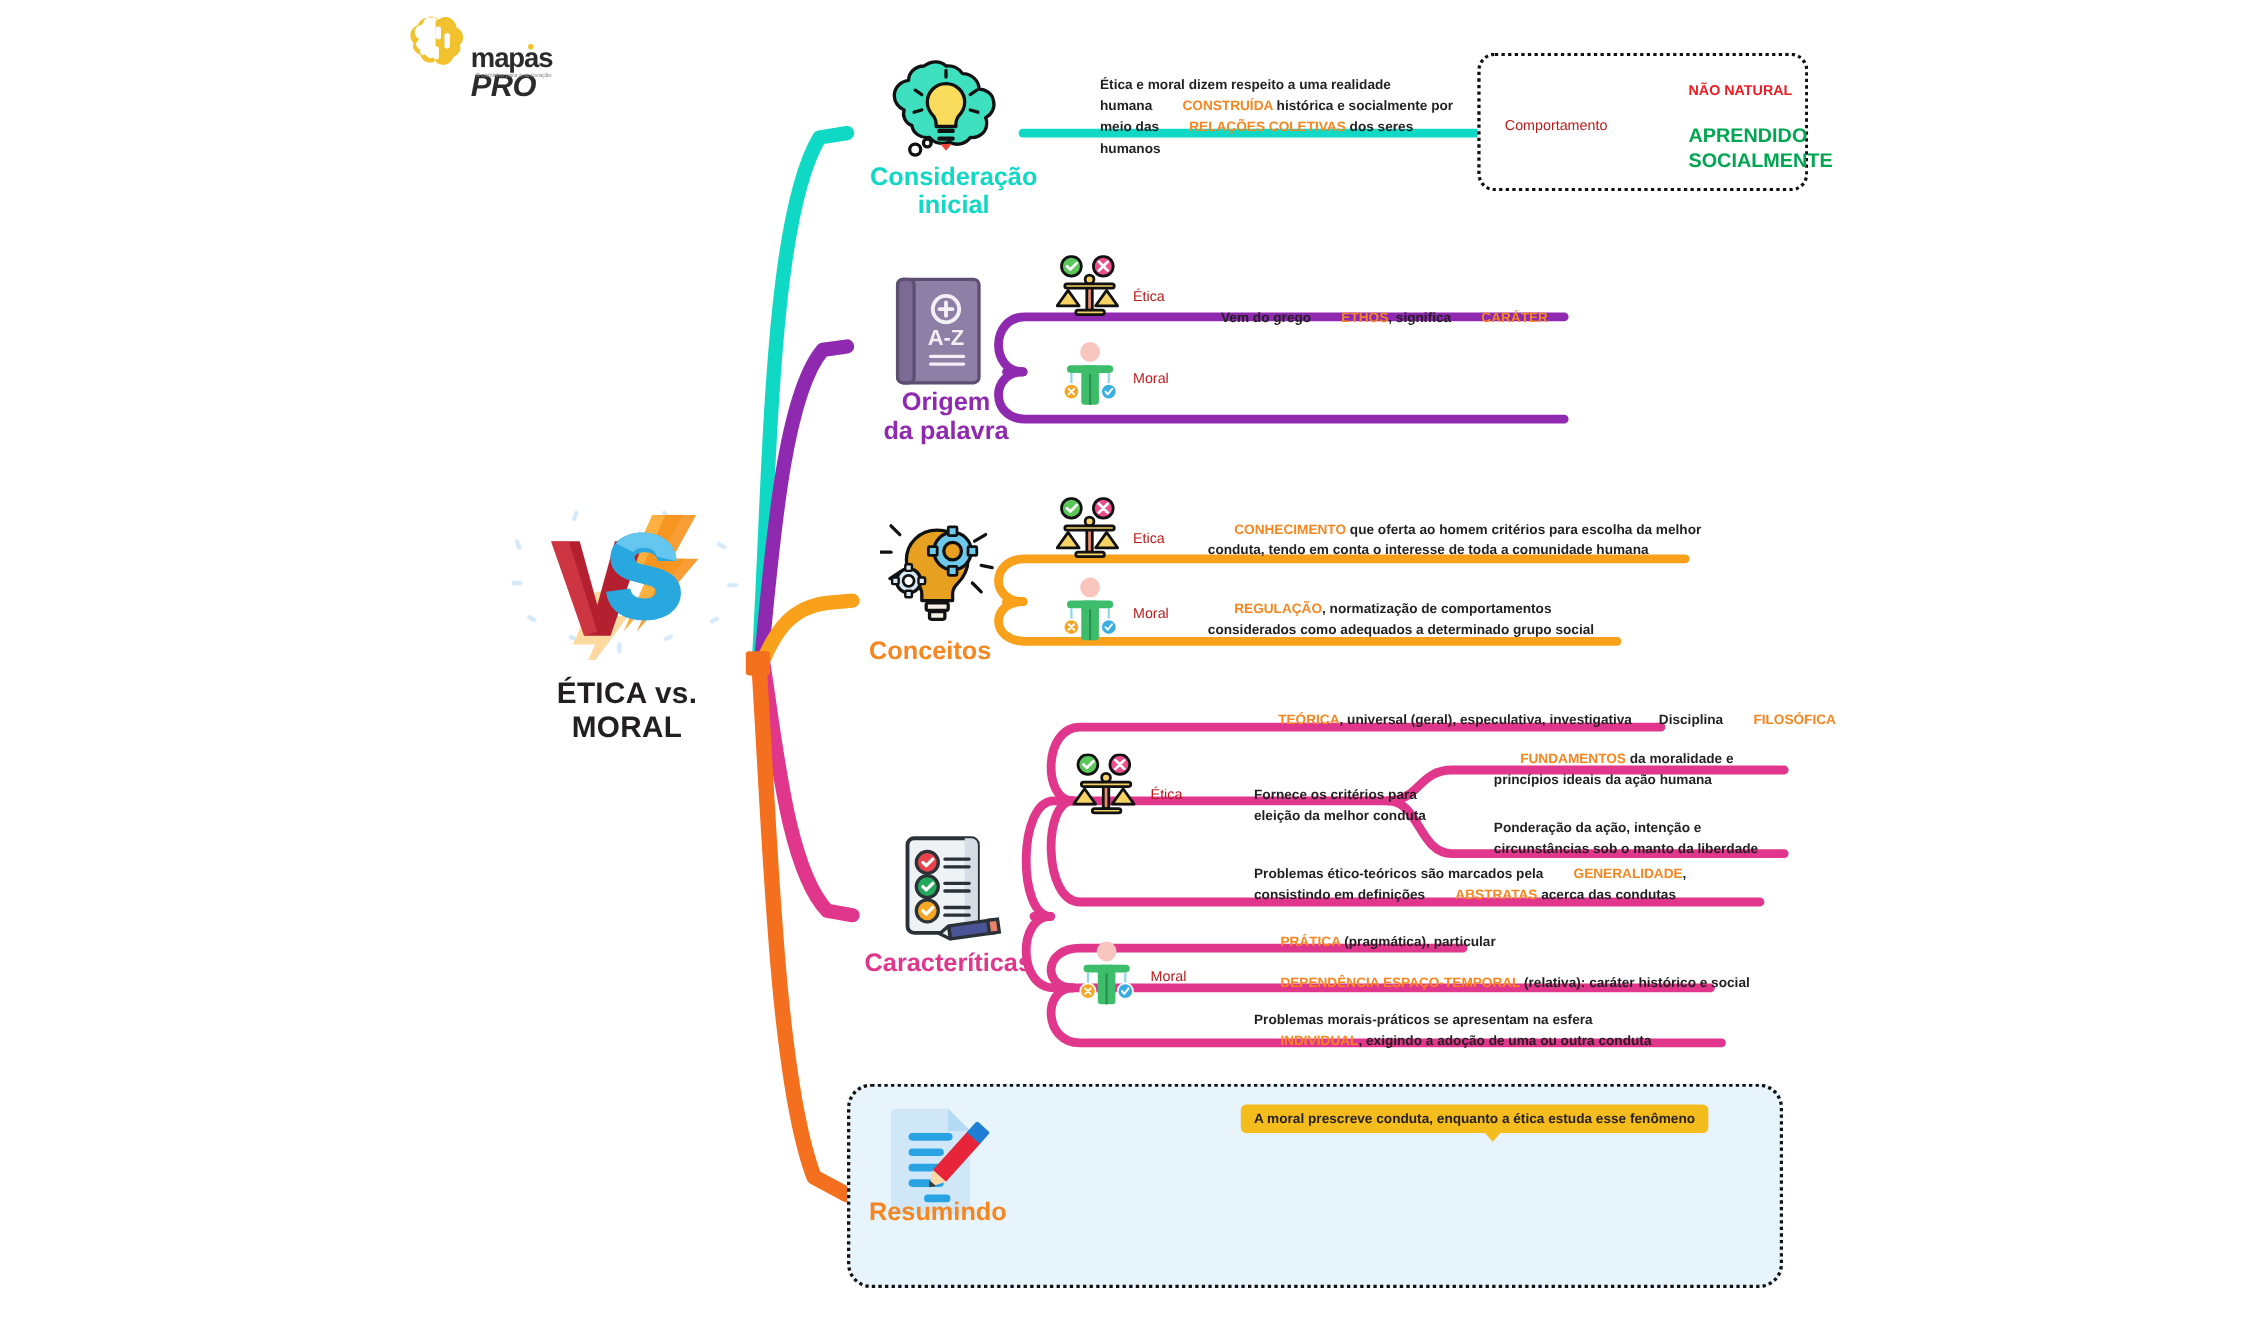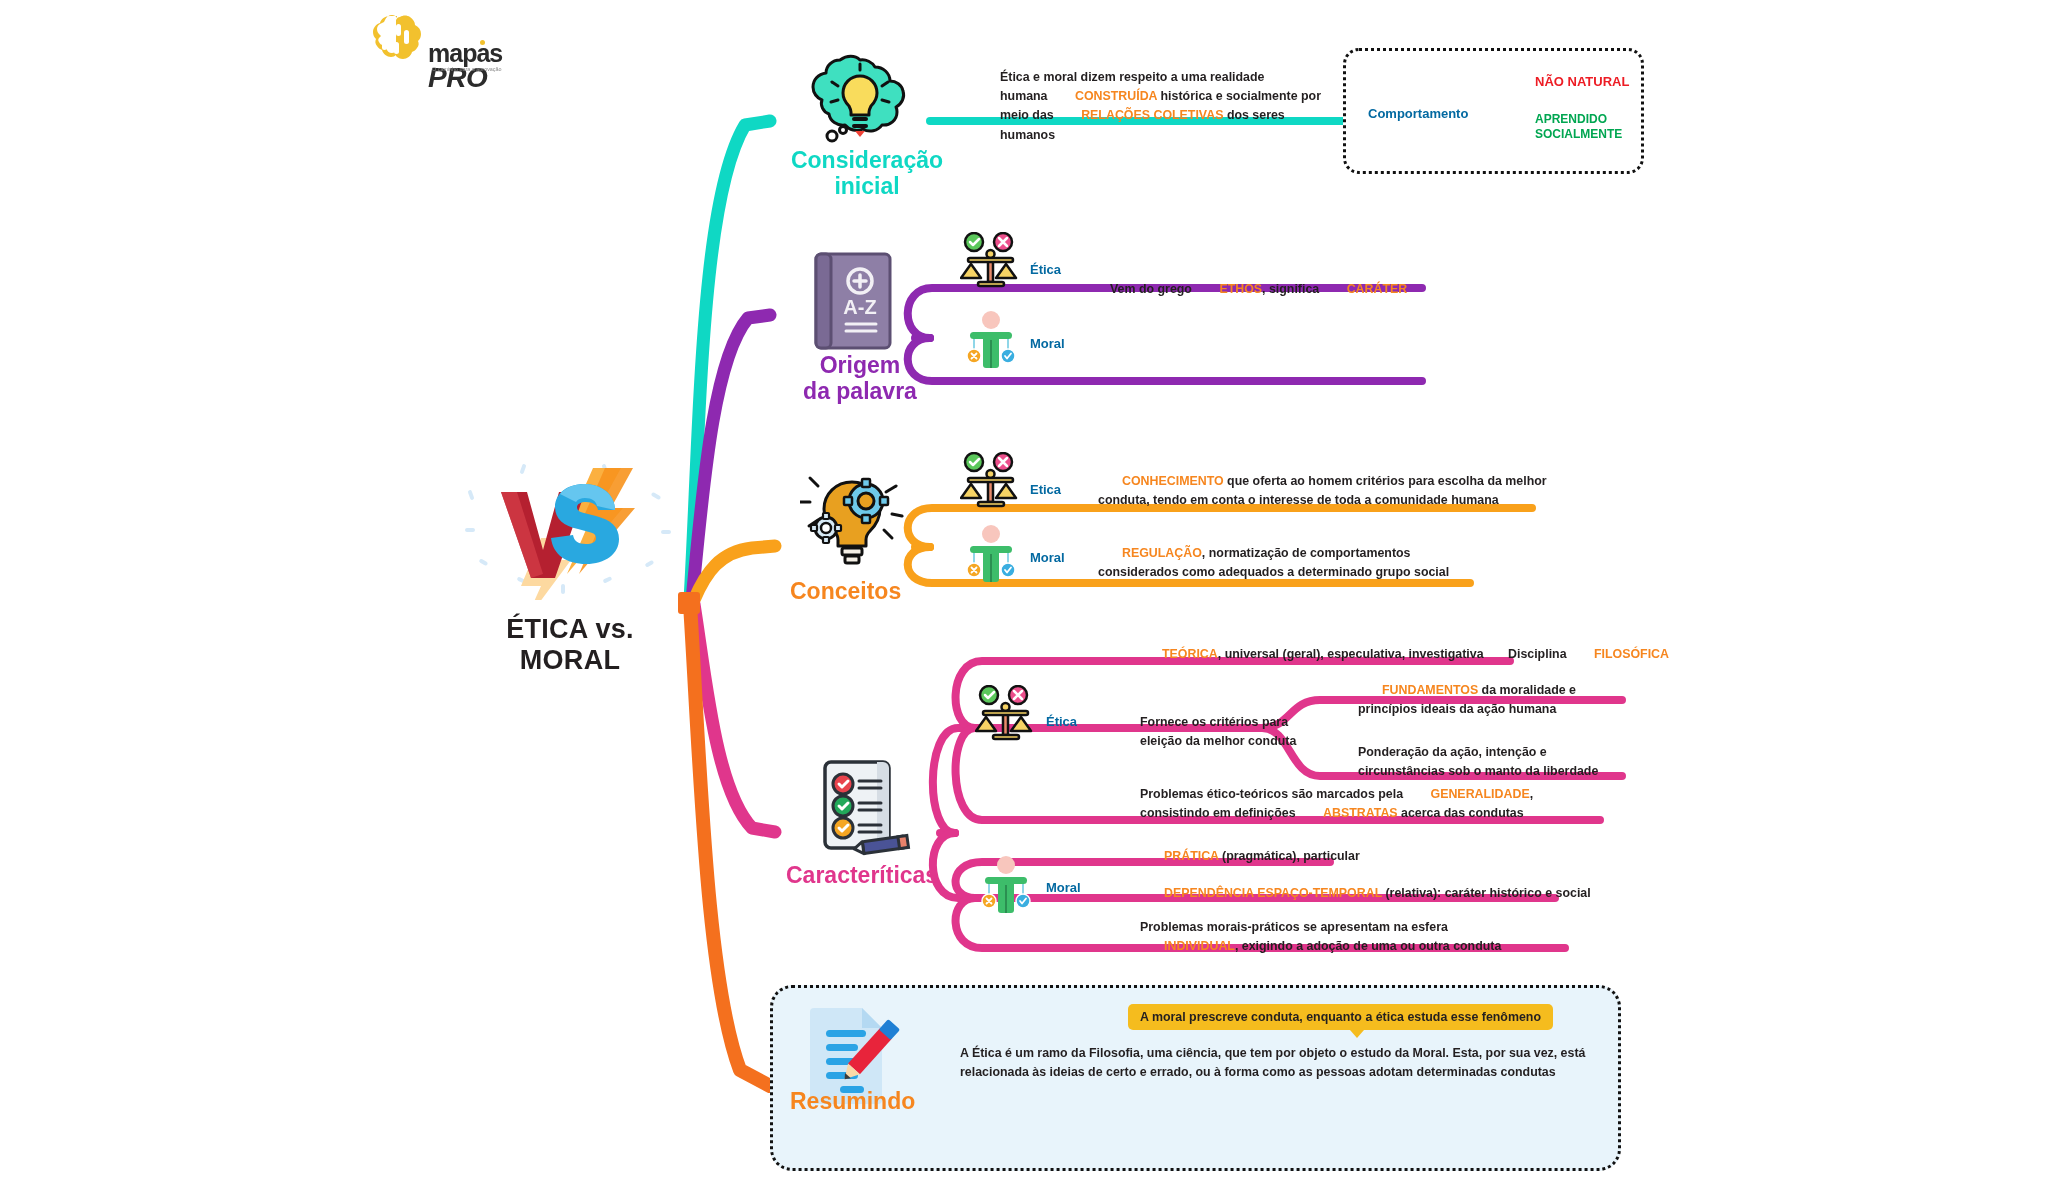--- a/index.html
+++ b/index.html
@@ -25,21 +25,21 @@
   
   .branch-title{font-size:23px;font-weight:bold;line-height:1.15;}
   #t-consideracao{left:782px;top:147px;width:170px;text-align:center;color:#0fd8c4;}
   #t-origem{left:770px;top:352px;width:180px;text-align:center;color:#8e29b0;}
   #t-conceitos{left:790px;top:578px;width:150px;text-align:left;color:#f6861f;}
   #t-caracteristicas{left:786px;top:862px;width:220px;text-align:left;color:#e0368c;}
   #t-resumindo{left:790px;top:1088px;width:180px;text-align:left;color:#f6861f;}
 
   
   .tx{font-size:12.4px;line-height:1.55;font-weight:bold;color:#231f20;}
-  .lbl{font-size:13px;font-weight:bold;color:#0369a1;}
+  .lbl{font-size:13px;font-weight:normal;color:#b91c1c;}
 
   
   .dotted{border:3px dotted #111;border-radius:16px;background:#fff;}
   #box-comport{left:1343px;top:48px;width:295px;height:120px;}
   #box-resumindo{left:770px;top:985px;width:845px;height:180px;border-radius:22px;background:#e8f4fb;}
 
   
   #badge{left:1128px;top:1004px;background:#f5bc1e;border-radius:5px;padding:6px 12px;
          font-size:12.4px;font-weight:bold;color:#231f20;white-space:nowrap;}
   #badge-tip{left:1350px;top:1030px;width:0;height:0;border-left:7px solid transparent;
@@ -187,21 +187,21 @@
 
   <div class="abs tx" style="left:1000px;top:68px;width:340px;">
     <div><span>Ética e moral dizem respeito a uma realidade</span></div>
     <div><span>humana </span><span class="hl">CONSTRUÍDA</span><span> histórica e socialmente por</span></div>
     <div><span>meio das </span><span class="hl">RELAÇÕES COLETIVAS</span><span> dos seres humanos</span></div>
   </div>
 
   <div class="abs dotted" id="box-comport"></div>
   <div class="abs lbl" style="left:1368px;top:106px;">Comportamento</div>
   <div class="abs" style="left:1535px;top:74px;font-size:13px;font-weight:bold;color:#ed1c24;">NÃO NATURAL</div>
-  <div class="abs" style="left:1535px;top:112px;font-size:12px;font-weight:bold;color:#00a651;line-height:1.25;">
+  <div class="abs" style="left:1535px;top:112px;font-size:18px;font-weight:bold;color:#00a651;line-height:1.25;">
     <div>APRENDIDO</div>
     <div>SOCIALMENTE</div>
   </div>
 
   <div class="abs" style="left:808px;top:248px;">
     <svg width="92" height="105" viewBox="0 0 92 105">
       <rect x="8" y="6" width="74" height="94" rx="5" fill="#8e7fa6" stroke="#5c4f72" stroke-width="3"></rect>
       <rect x="8" y="6" width="15" height="94" rx="5" fill="#7a6a94" stroke="#5c4f72" stroke-width="3"></rect>
       <circle cx="52" cy="33" r="12" fill="none" stroke="#f2f0f5" stroke-width="3.5"></circle>
       <path d="M52 27 L52 39 M46 33 L58 33" stroke="#f2f0f5" stroke-width="3.5" stroke-linecap="round"></path>
@@ -446,18 +446,14 @@
       </g>
     </svg>
   </div>
   <div class="abs branch-title" id="t-resumindo">
     <div>Resumindo</div>
   </div>
 
   <div class="abs" id="badge">A moral prescreve conduta, enquanto a ética estuda esse fenômeno</div>
   <div class="abs" id="badge-tip"></div>
 
-  <div class="abs tx" style="left:960px;top:1044px;width:660px;">
-    <div>A Ética é um ramo da Filosofia, uma ciência, que tem por objeto o estudo da Moral. Esta, por sua vez, está</div>
-    <div>relacionada às ideias de certo e errado, ou à forma como as pessoas adotam determinadas condutas</div>
-  </div>
 
 </div>
 
 </body></html>

